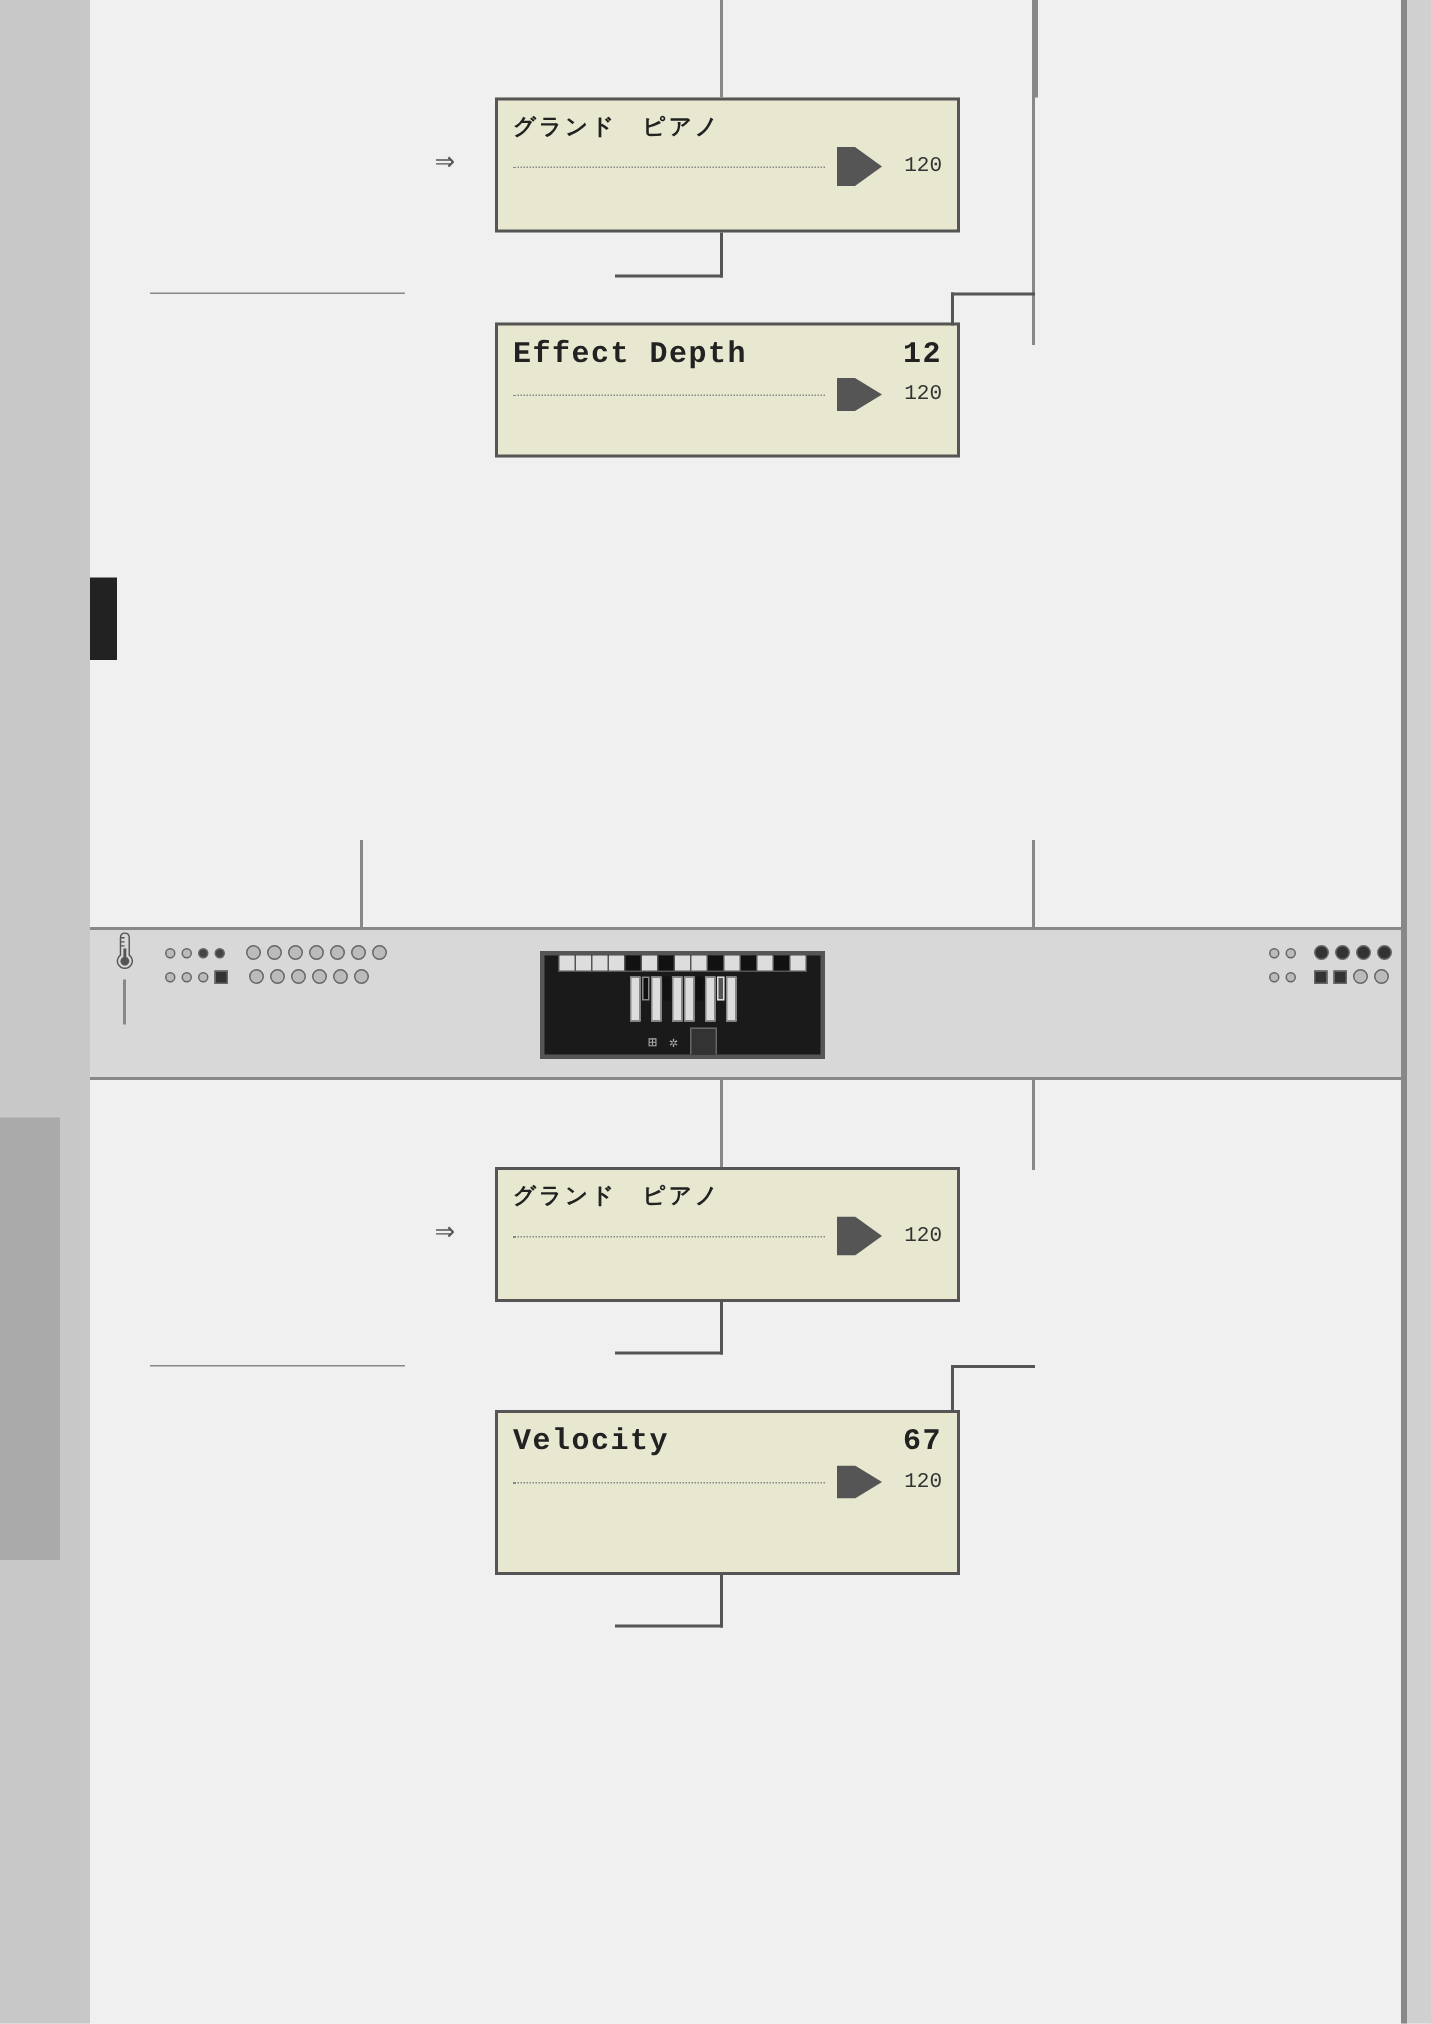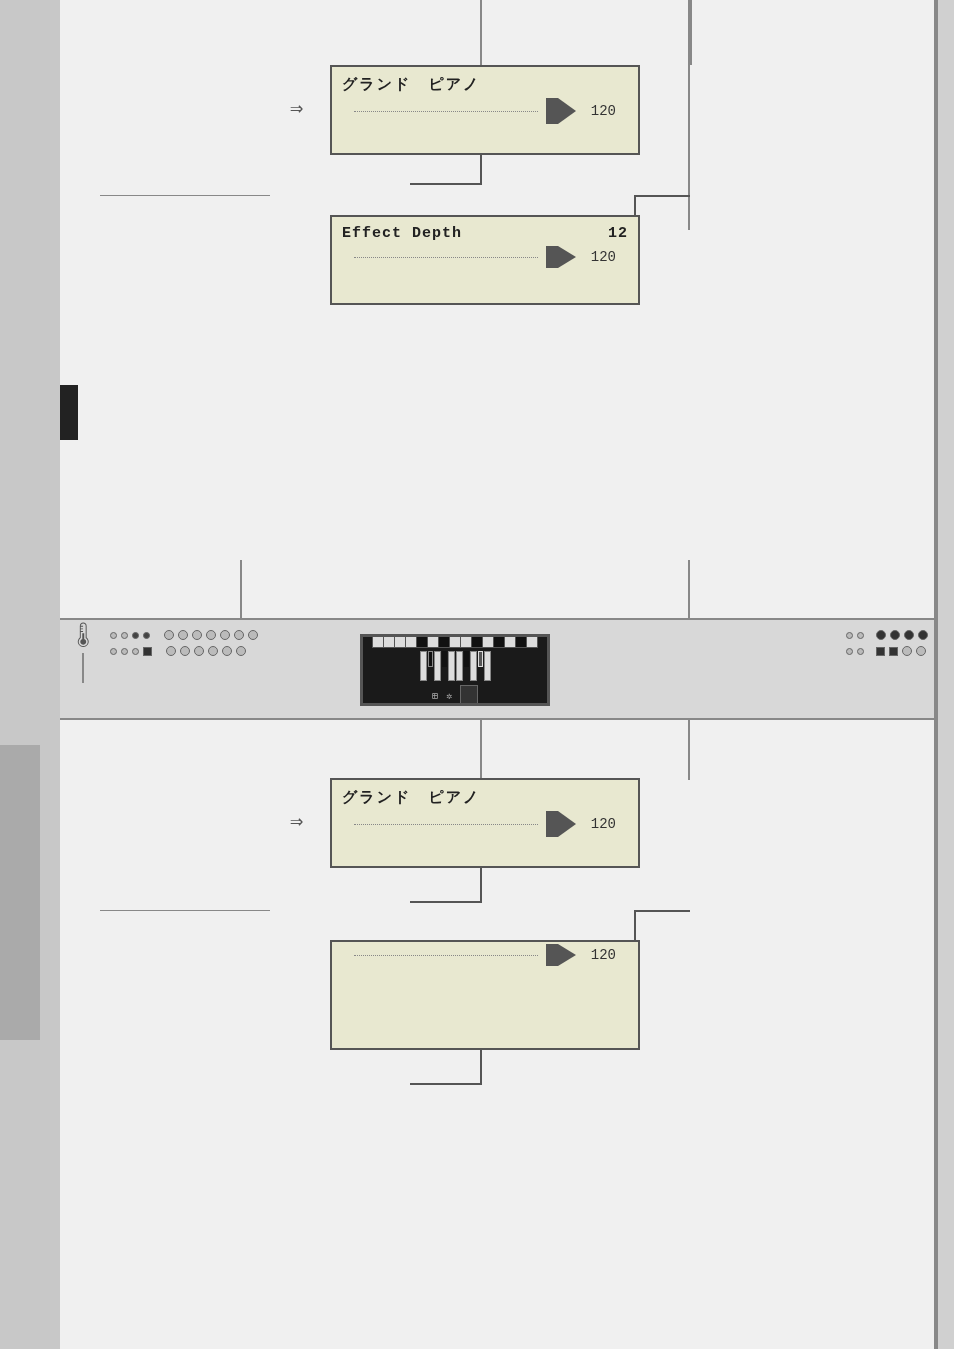--- a/index.html
+++ b/index.html
@@ -53,39 +53,39 @@
       font-size: 15px;
       font-weight: bold;
       letter-spacing: 2px;
       padding: 8px 10px 2px 10px;
       color: #222;
     }
 
     .lcd-bar-area {
       display: flex;
       align-items: center;
-      padding: 2px 22px;
+      padding: 2px 10px;
       position: relative;
     }
 
     .lcd-dotted-line {
       flex: 1;
       border-top: 1px dotted #888;
       margin-right: 8px;
     }
 
     .lcd-number {
       font-size: 14px;
       color: #333;
       min-width: 30px;
       text-align: right;
     }
 
     .lcd-effect-title {
-      font-size: 15px;
+      font-size: 20px;
       font-weight: bold;
       letter-spacing: 1px;
       padding: 8px 10px 2px 10px;
       color: #222;
       display: flex;
       justify-content: space-between;
     }
 
     
     .dot-row {
@@ -328,20 +328,24 @@
     </div>
 
     <div style="position:absolute; top:808px; left:230px; font-size:22px; color:#555;">⇒</div>
 
     <div style="position:absolute; top:868px; left:420px; width:2px; height:35px; background:#555;"></div>
     <div style="position:absolute; top:901px; left:350px; width:72px; height:2px; background:#555;"></div>
 
     <div style="position:absolute; top:910px; left:40px; width:170px; border-bottom:1px solid #888;"></div>
 
     <div class="lcd-box" style="top:940px; left:270px; width:310px; height:110px;">
+      <div class="lcd-effect-title">
+        <span>Velocity</span>
+        <span style="font-weight:bold;">67</span>
+      </div>
       <div class="lcd-bar-area">
         <div class="lcd-dotted-line"></div>
         <div style="display:inline-block; width:30px; height:22px;">
           <svg width="30" height="22" viewBox="0 0 30 22">
             <rect x="0" y="0" width="12" height="22" fill="#555"></rect>
             <polygon points="12,0 30,11 12,22" fill="#555"></polygon>
           </svg>
         </div>
         <div class="lcd-number" style="margin-left:10px;">120</div>
       </div>

